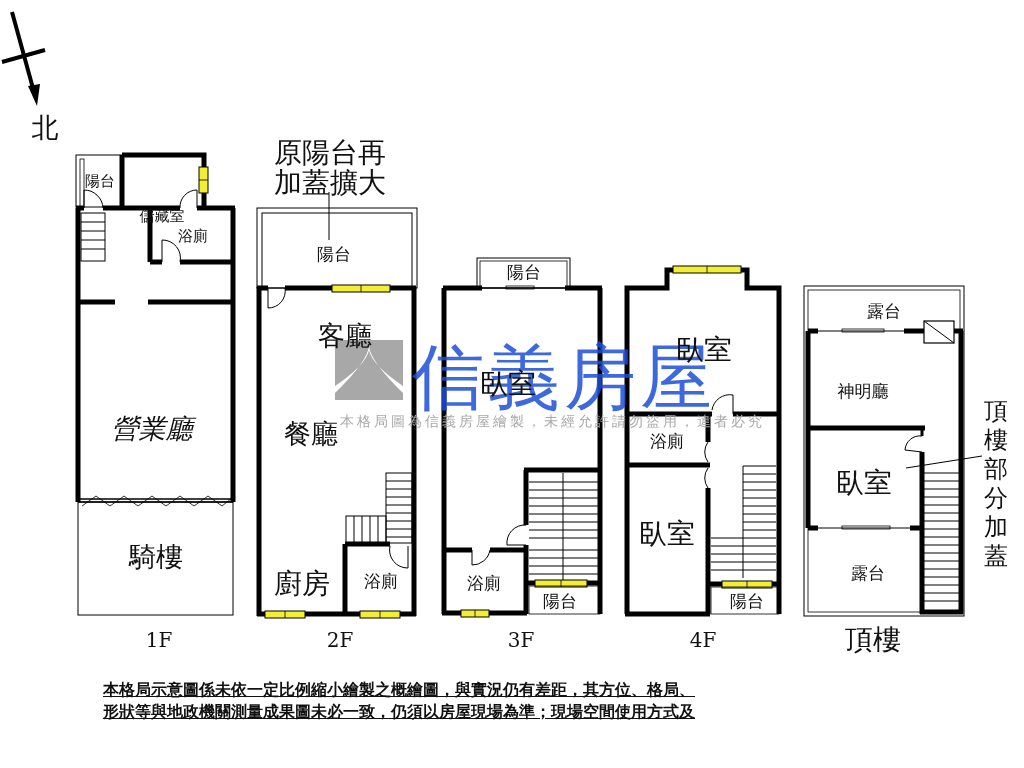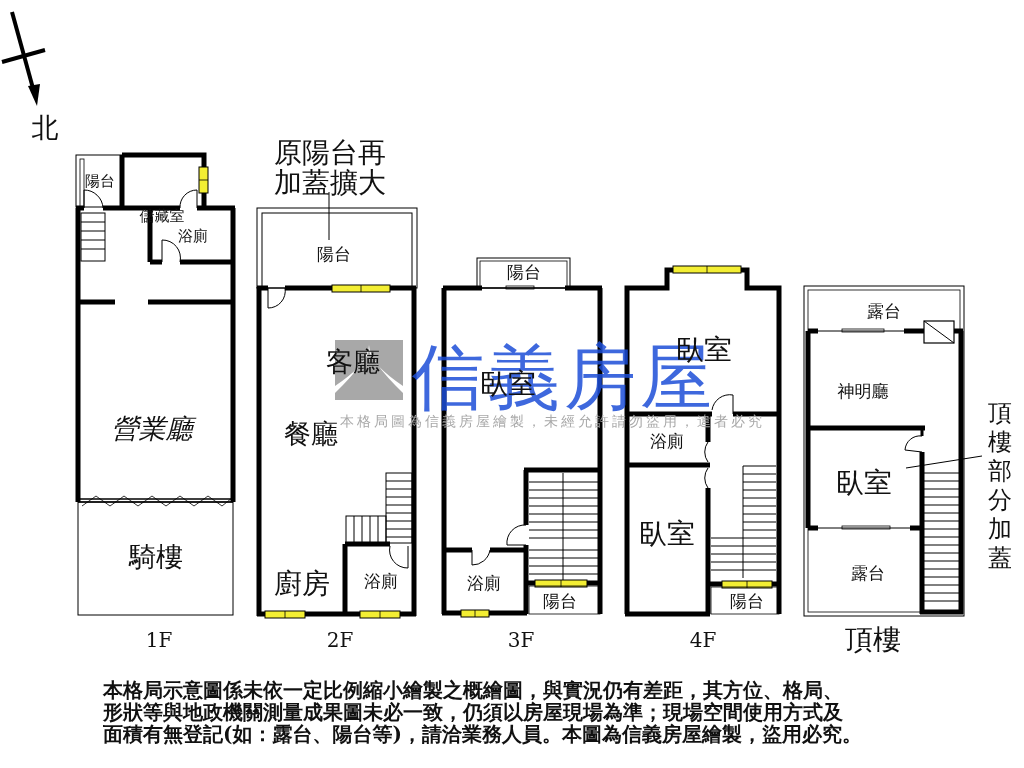--- a/index.html
+++ b/index.html
@@ -4,24 +4,24 @@
 <style>
   html, body { margin:0; padding:0; background:#ffffff; }
   body { width:1024px; height:768px; position:relative; overflow:hidden; font-family:"DejaVu Serif","Liberation Serif",serif; color:#111; }
   svg { position:absolute; left:0; top:0; }
   .lbl { position:absolute; white-space:nowrap; font-family:"DejaVu Serif","Liberation Serif",serif; color:#111; transform:translate(-50%,-50%); line-height:1; }
   .s14 { font-size:15px; }
   .s16 { font-size:17px; }
   .s22 { font-size:28px; }
   .s26 { font-size:27px; }
   .floor { font-size:20px; }
-  .vert { position:absolute; font-size:24px; line-height:29px; width:28px; text-align:right; font-family:Liberation Sans, sans-serif; white-space:normal; word-break:break-all; }
+  .vert { position:absolute; font-size:24px; line-height:29px; width:28px; text-align:left; font-family:Liberation Mono, monospace; white-space:normal; word-break:break-all; }
   .wm-text { position:absolute; font-family:"DejaVu Sans","Liberation Sans",sans-serif; color:#1d4ed8; font-size:72px; letter-spacing:4px; opacity:0.85; }
   .wm-sub { position:absolute; font-family:"DejaVu Sans","Liberation Sans",sans-serif; color:#a8a8a8; font-size:14px; letter-spacing:3px; }
-  .disclaimer { position:absolute; left:103px; top:679px; width:800px; font-size:20px; line-height:22px; font-family:"DejaVu Serif","Liberation Serif",serif; font-weight:bold; }
+  .disclaimer { position:absolute; left:103px; top:679px; width:800px; font-size:16px; line-height:22px; font-family:"DejaVu Serif","Liberation Serif",serif; font-weight:bold;text-decoration:underline; }
   .disclaimer div { white-space:nowrap; }
 </style>
 </head>
 <body>
 
 <svg width="1024" height="768" viewBox="0 0 1024 768">
   <defs>
     <g id="win-h">
         <rect x="0" y="-3" width="1" height="6" fill="#f3ee33" stroke="#000" stroke-width="1"></rect>
       </g>
@@ -251,21 +251,21 @@
 <div class="lbl s14" style="left:100px; top:181px;">陽台</div>
 <div class="lbl s14" style="left:162px; top:181px;margin-top:35px;">儲藏室</div>
 <div class="lbl s14" style="left:193px; top:236px;">浴廁</div>
 <div class="lbl s26" style="left:152px; top:428px;font-style:italic;">營業廳</div>
 <div class="lbl s26" style="left:156px; top:556px;">騎樓</div>
 <div class="lbl floor" style="left:159px; top:640px;">1F</div>
 
 <div class="lbl s22" style="left:330px; top:153px;">原陽台再</div>
 <div class="lbl s22" style="left:330px; top:183px;">加蓋擴大</div>
 <div class="lbl s16" style="left:334px; top:254px;">陽台</div>
-<div class="lbl s26" style="left:353px; top:335px;margin-top:26px;">客廳</div>
+<div class="lbl s26" style="left:345px; top:335px;">客廳</div>
 <div class="lbl s26" style="left:311px; top:433px;">餐廳</div>
 <div class="lbl s22" style="left:302px; top:584px;">廚房</div>
 <div class="lbl s16" style="left:381px; top:581px;">浴廁</div>
 <div class="lbl floor" style="left:340px; top:640px;">2F</div>
 
 <div class="lbl s16" style="left:524px; top:272px;">陽台</div>
 <div class="lbl s22" style="left:508px; top:384px;">臥室</div>
 <div class="lbl s16" style="left:484px; top:583px;">浴廁</div>
 <div class="lbl s16" style="left:560px; top:601px;">陽台</div>
 <div class="lbl floor" style="left:521px; top:640px;">3F</div>
@@ -279,14 +279,13 @@
 <div class="lbl s16" style="left:884px; top:311px;">露台</div>
 <div class="lbl s16" style="left:863px; top:391px;">神明廳</div>
 <div class="lbl s22" style="left:864px; top:483px;">臥室</div>
 <div class="lbl s16" style="left:868px; top:573px;">露台</div>
 <div class="lbl s22" style="left:873px; top:640px;">頂樓</div>
 <div class="vert" style="left:984px; top:398px;">頂樓部分加蓋</div>
 
 <div class="disclaimer">
   <div>本格局示意圖係未依一定比例縮小繪製之概繪圖，與實況仍有差距，其方位、格局、</div>
   <div>形狀等與地政機關測量成果圖未必一致，仍須以房屋現場為準；現場空間使用方式及</div>
-  <div>面積有無登記(如：露台、陽台等)，請洽業務人員。本圖為信義房屋繪製，盜用必究。</div>
 </div>
 
 </body></html>

